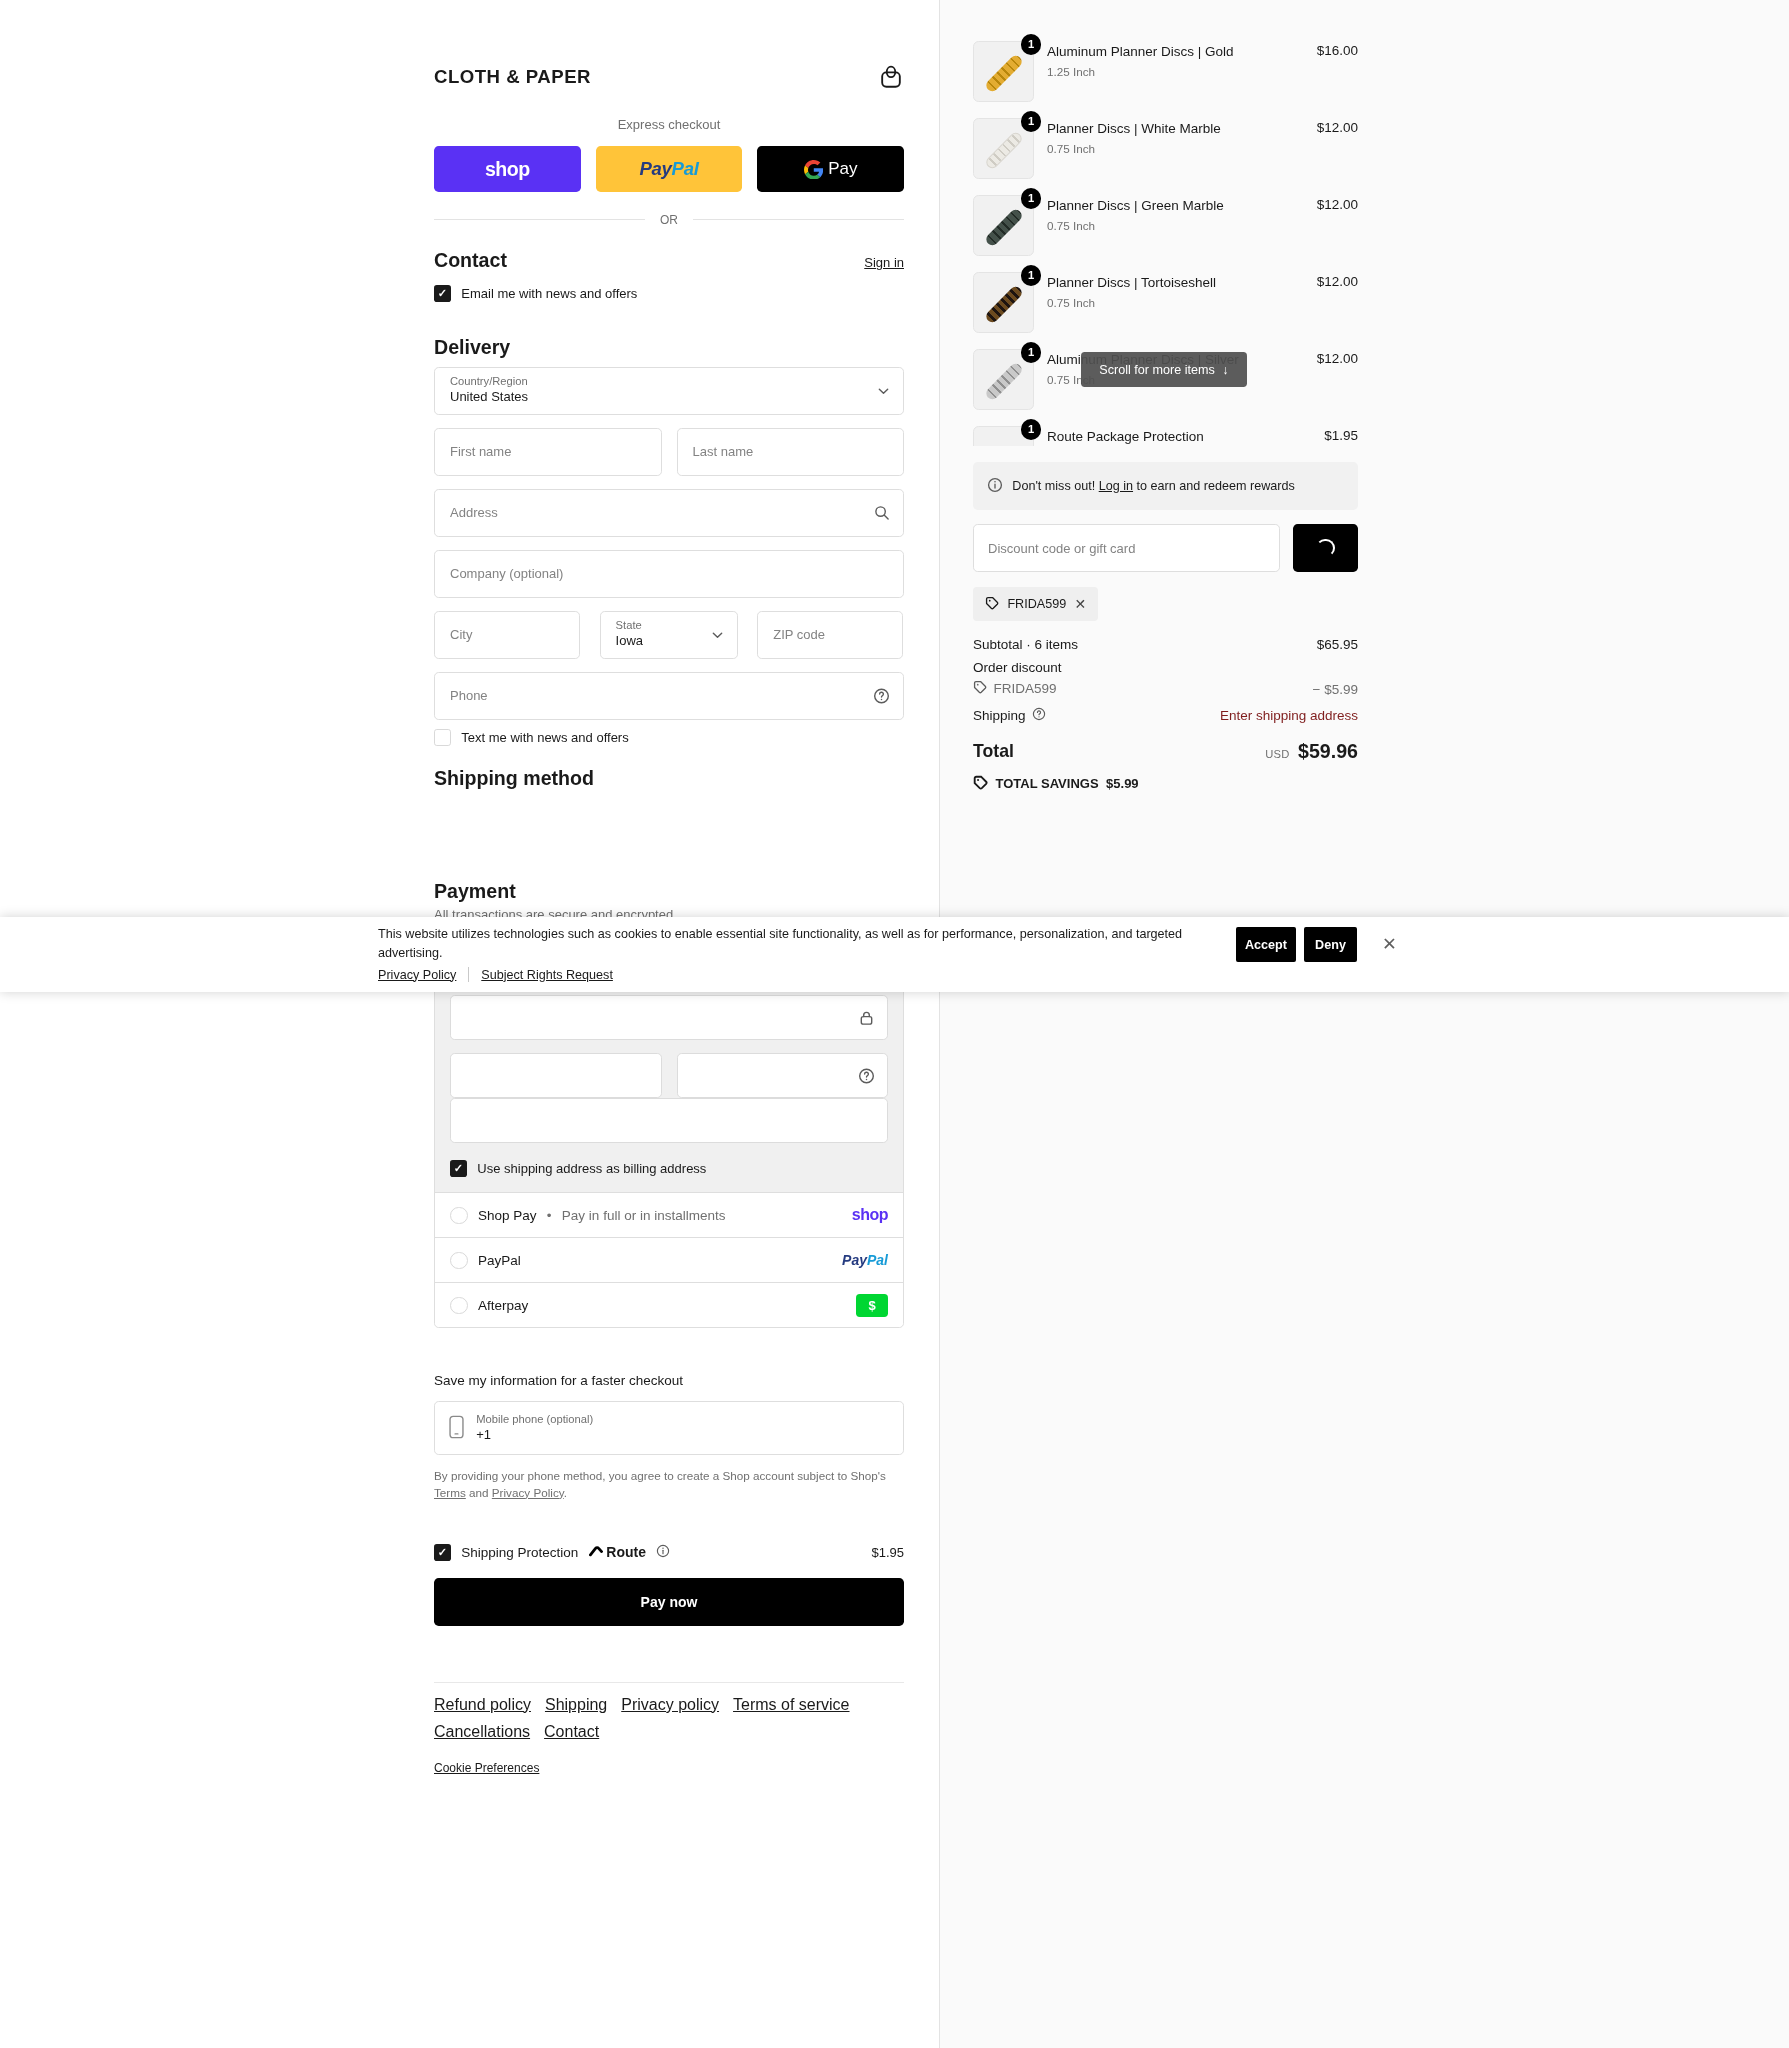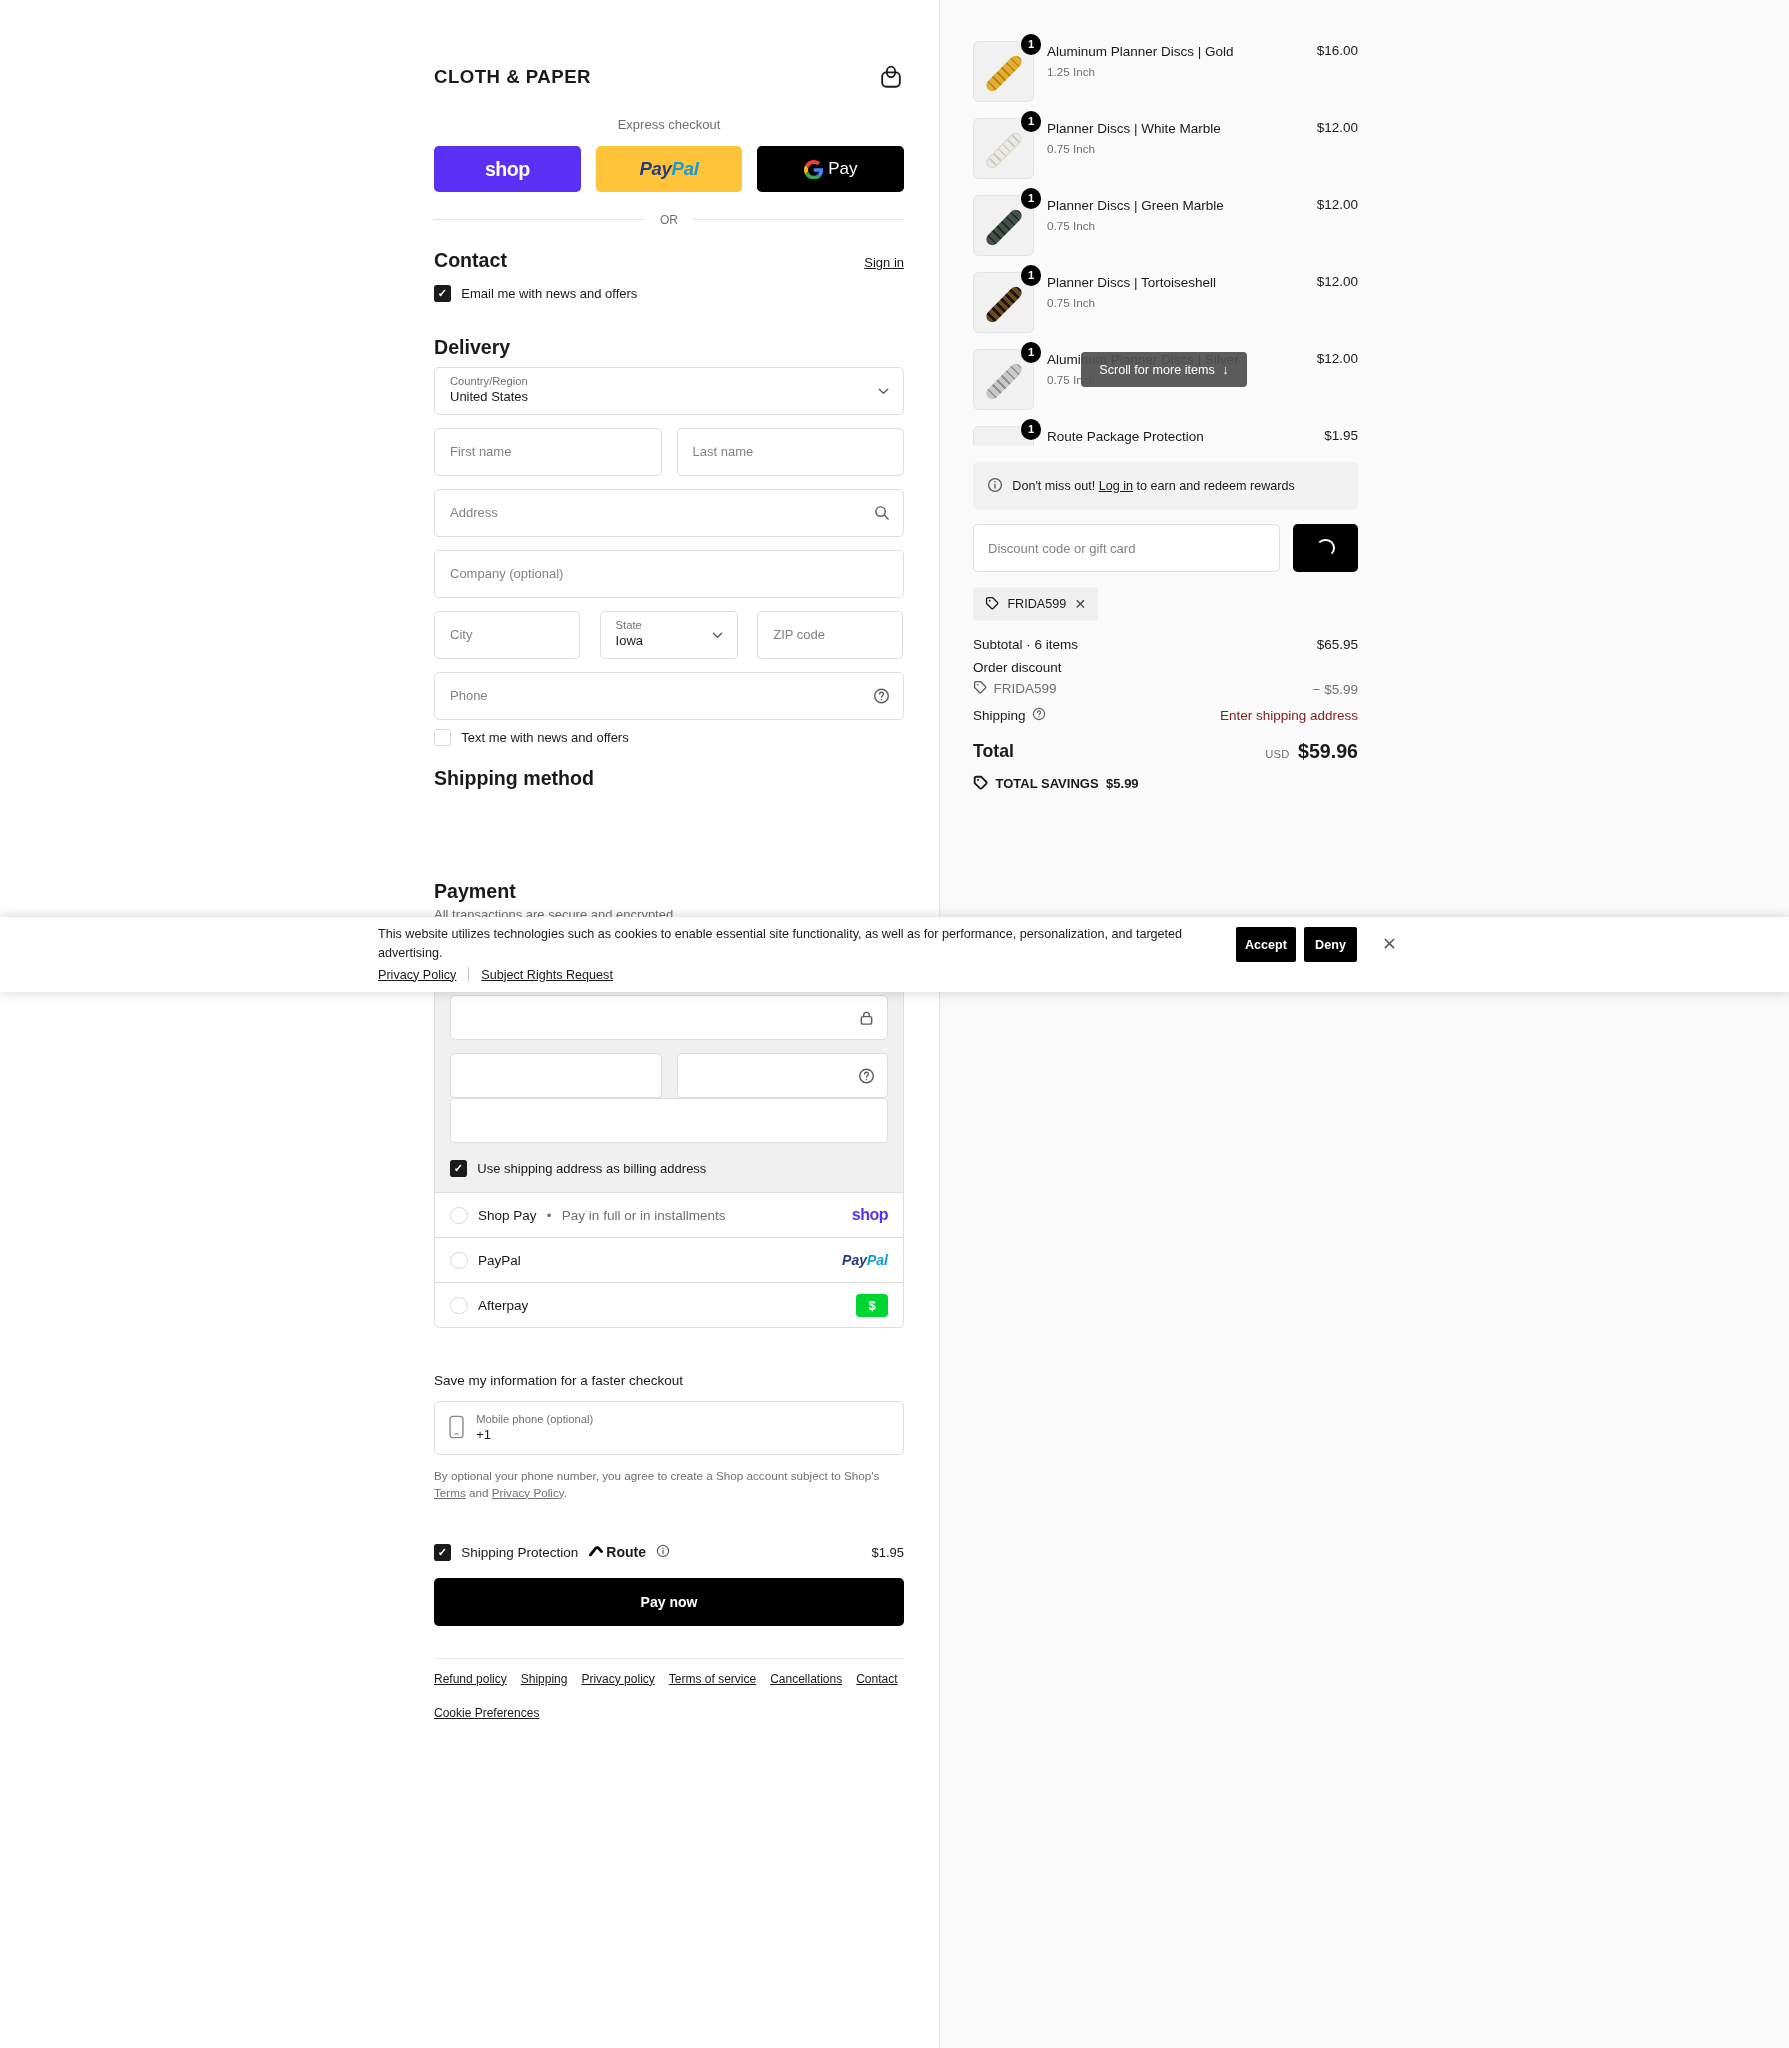--- a/index.html
+++ b/index.html
@@ -87,21 +87,21 @@
   .phone-save-field { margin-top:13px; height:54px; border:0.9px solid #dedede; border-radius:4.7px; display:flex; align-items:center; padding:0 13px; gap:11.2px; }
   .phone-labels { display:flex; flex-direction:column; }
   .terms-note { margin-top:11.2px; font-size:11.7px; color:#707070; line-height:17px; }
   .terms-note a { color:#707070; }
 
   .protect-row { margin-top:43px; display:flex; align-items:center; gap:10.3px; font-size:13.5px; }
   .route-logo { display:flex; align-items:center; gap:3.7px; font-weight:bold; font-size:14px; }
   .protect-price { margin-left:auto; font-size:13px; }
   .paynow-btn { margin-top:17px; width:100%; height:48px; background:#000; color:#fff; font-size:14px; font-weight:bold; border:none; border-radius:4.7px; cursor:pointer; font-family:inherit; }
 
-  .footer-links { margin-top:32px; border-top:0.9px solid #e8e8e8; padding-top:13px; display:flex; flex-wrap:wrap; gap:9.3px 14px; font-size:12px; }
+  .footer-links { margin-top:56px; border-top:0.9px solid #e8e8e8; padding-top:13px; display:flex; flex-wrap:wrap; gap:9.3px 14px; font-size:16px; }
   .footer-links a, .cookie-pref a { color:#1a1a1a; text-decoration:underline; cursor:pointer; }
   .cookie-pref { margin-top:20.5px; font-size:12px; padding-bottom:56px; }
 
   
   .summary-col { flex:1; background:#fafafa; }
   .summary-inner { position:relative; width:385px; margin-left:33px; padding-top:33px; }
   .cart-list { height:413px; overflow:hidden; padding-top:8.4px; }
   .cart-item { display:flex; gap:13px; height:62px; margin-bottom:15px; }
   .thumb { position:relative; width:61px; height:61px; flex:0 0 61px; background:#f1f1f1; border:0.9px solid #e4e4e4; border-radius:5.6px; overflow:visible; }
   .thumb-clip { position:absolute; inset:0; border-radius:5.6px; overflow:hidden; }
@@ -350,21 +350,21 @@
         <div class="phone-save-field">
           <span><svg width="17" height="24" viewBox="0 0 18 26">
                 <rect x="2" y="1.5" width="14" height="23" rx="3.5" class="icon-stroke" style="stroke:#8a8a8a"></rect>
                 <path d="M7.5 20.5h3" class="icon-stroke" style="stroke:#8a8a8a"></path>
               </svg></span>
           <span class="phone-labels">
             <span class="float-label">Mobile phone (optional)</span>
             <span class="select-value">+1</span>
           </span>
         </div>
-        <div class="terms-note"><span>By optional your phone number, you agree to create a Shop account subject to Shop's </span><a style="text-decoration:underline;cursor:pointer;">Terms</a><span> and </span><a style="text-decoration:underline;cursor:pointer;">Privacy Policy</a><span>.</span></div>
+        <div class="terms-note"><span>By providing your phone method, you agree to create a Shop account subject to Shop's </span><a style="text-decoration:underline;cursor:pointer;">Terms</a><span> and </span><a style="text-decoration:underline;cursor:pointer;">Privacy Policy</a><span>.</span></div>
 
         <div class="protect-row">
           <span class="checkbox checked">✓</span>
           <span>Shipping Protection</span>
           <span class="route-logo">
             <svg width="14" height="13" viewBox="0 0 15 14">
                 <path d="M1.5 9.5 L7 2.5 a2.2 2.2 0 0 1 3.4 0 L13.5 6" fill="none" stroke="#000" stroke-width="3" stroke-linecap="round"></path>
               </svg>
             <span>Route</span>
           </span>

